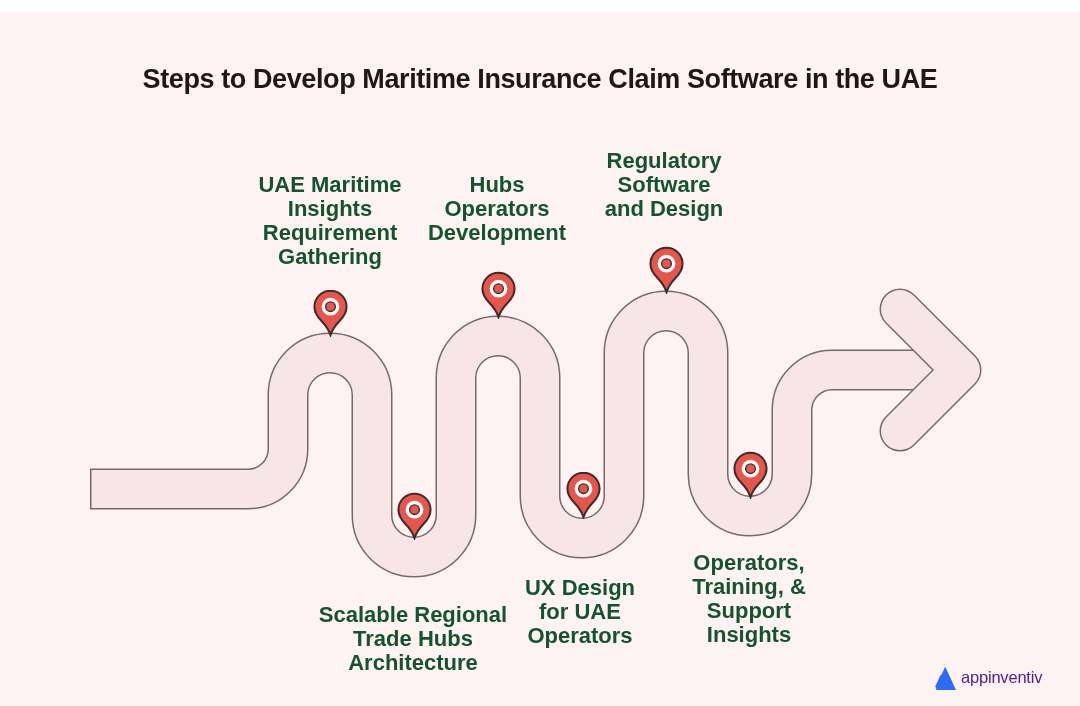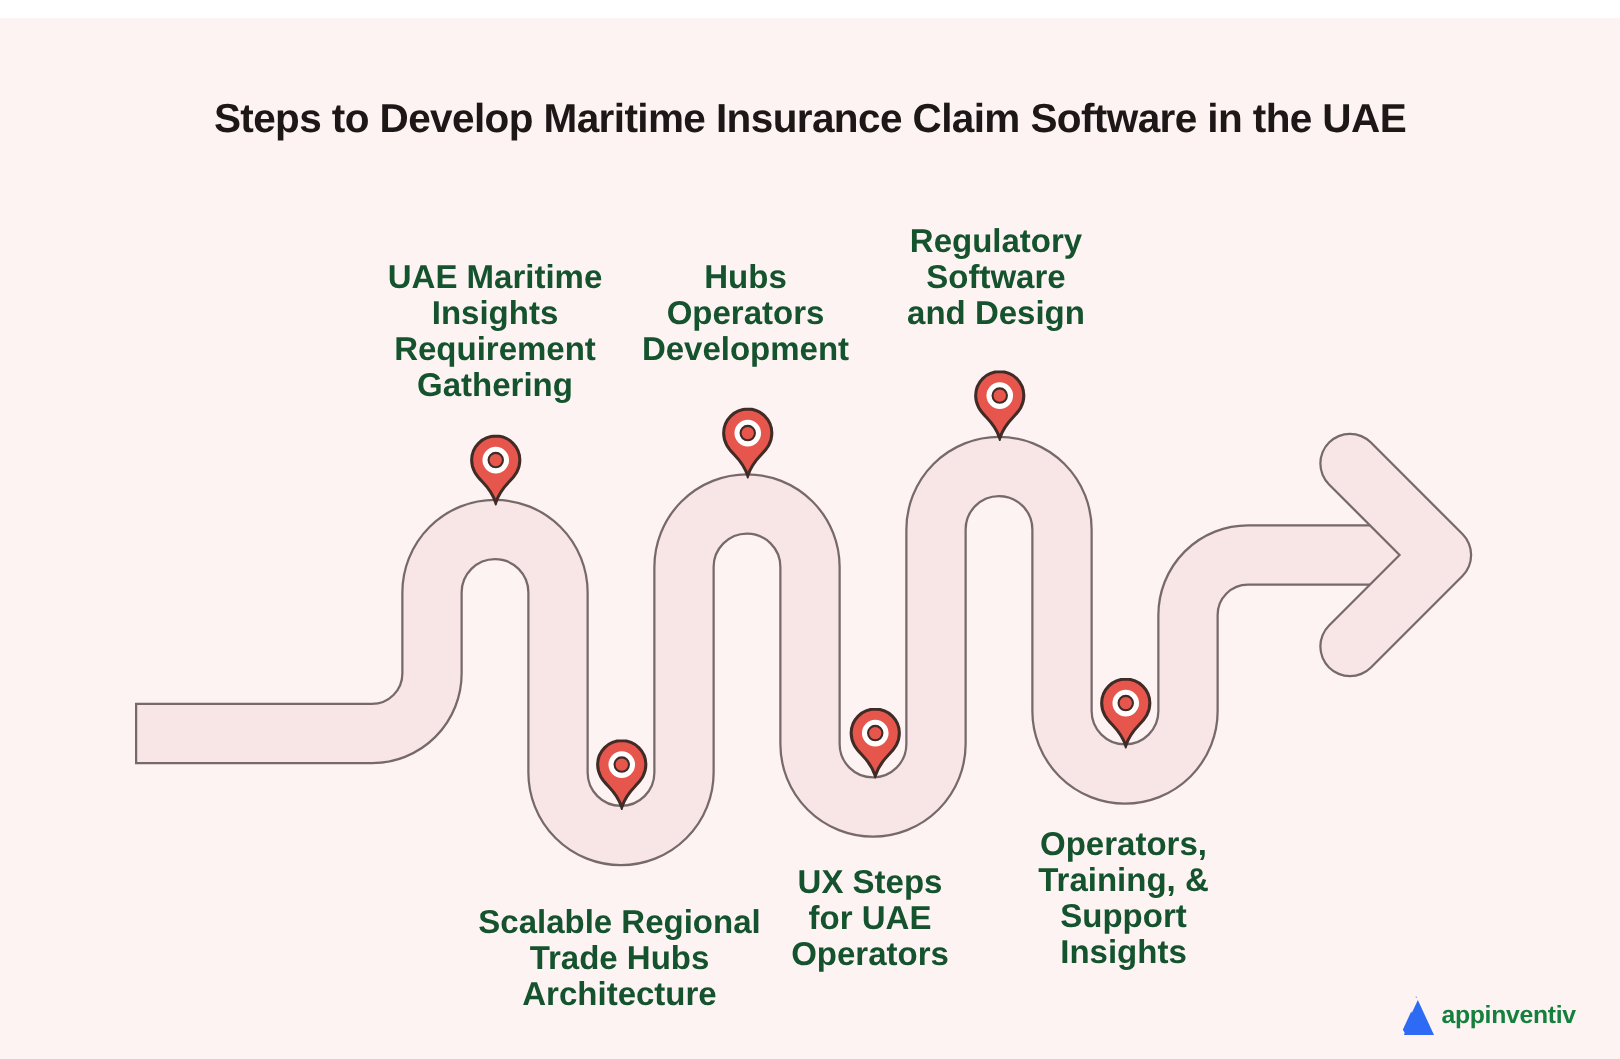--- a/index.html
+++ b/index.html
@@ -29,23 +29,23 @@
     color:#14532d;
     white-space:nowrap;
   }
   .pin{position:absolute;width:37px;height:48px;}
   .logo{
     position:absolute;
     left:930px;top:650px;
     display:flex;align-items:center;gap:4px;
   }
   .logo-text{
-    font-size:16.5px;font-weight:700;
+    font-size:16.5px;font-weight:400;
     letter-spacing:-0.2px;
-    color:#15803d;
+    color:#4c1d95;
   }
 </style>
 </head>
 <body>
 
 <div class="canvas" style="background: rgb(253, 243, 242);">
 
   <div class="title">Steps to Develop Maritime Insurance Claim Software in the UAE</div>
 
   <svg class="road-svg" width="1080" height="706" viewBox="0 0 1080 706">
@@ -71,21 +71,21 @@
     <div>Gathering</div>
   </div>
 
   <div class="step-label" style="left:497px;top:161px">
     <div>Hubs</div>
     <div>Operators</div>
     <div>Development</div>
   </div>
 
   <div class="step-label" style="left:580px;top:564px">
-    <div>UX Steps</div>
+    <div>UX Design</div>
     <div>for UAE</div>
     <div>Operators</div>
   </div>
 
   <div class="step-label" style="left:664px;top:137px">
     <div>Regulatory</div>
     <div>Software</div>
     <div>and Design</div>
   </div>
 

